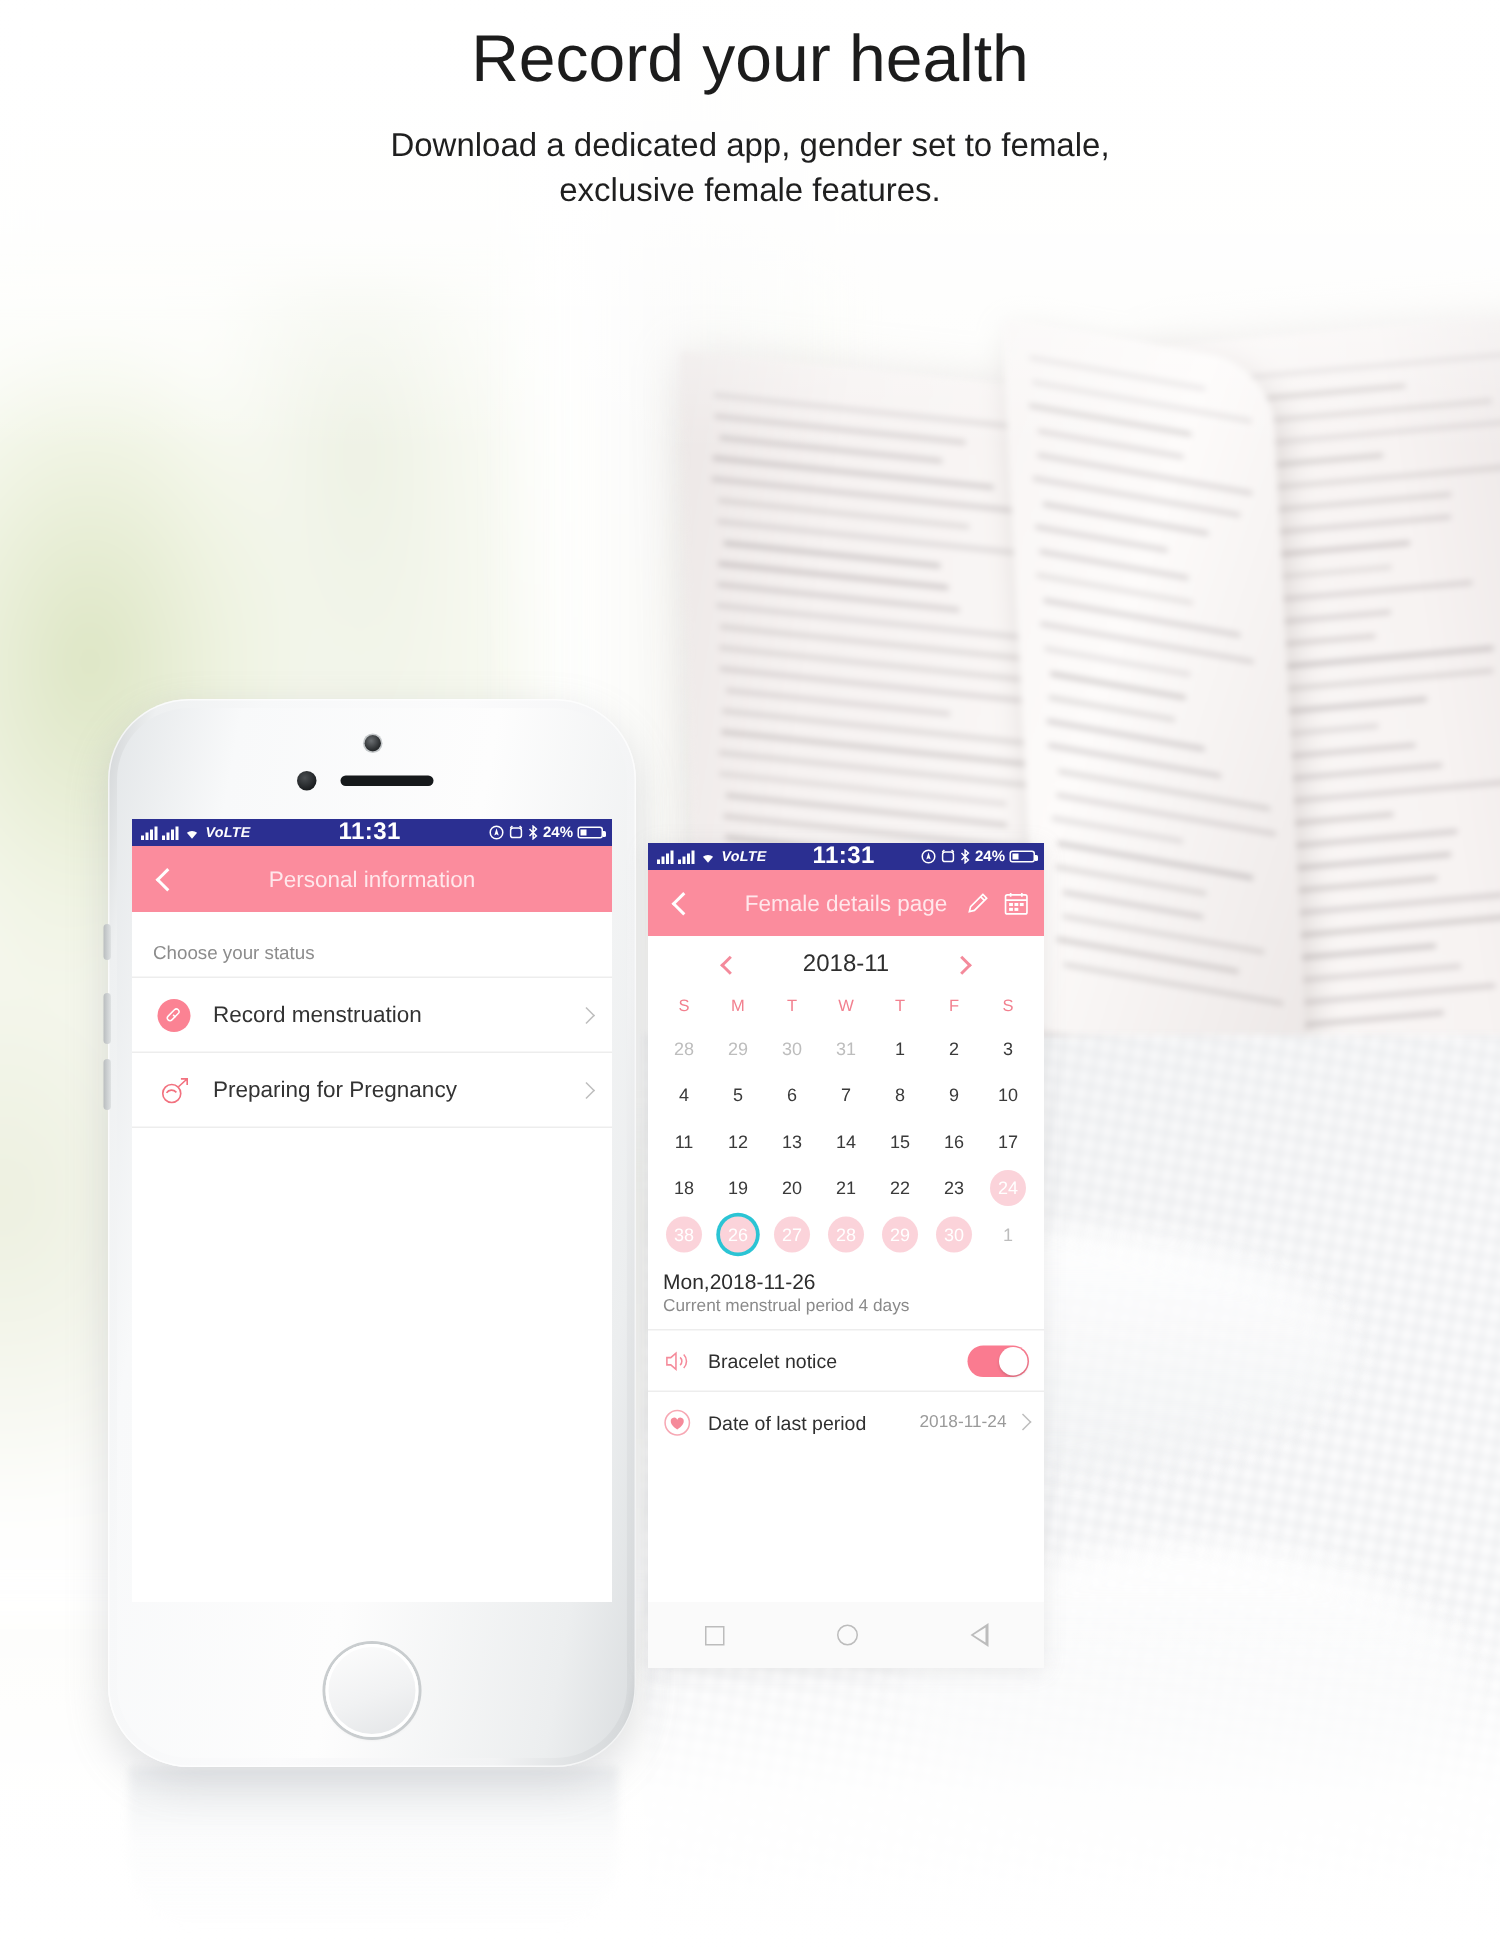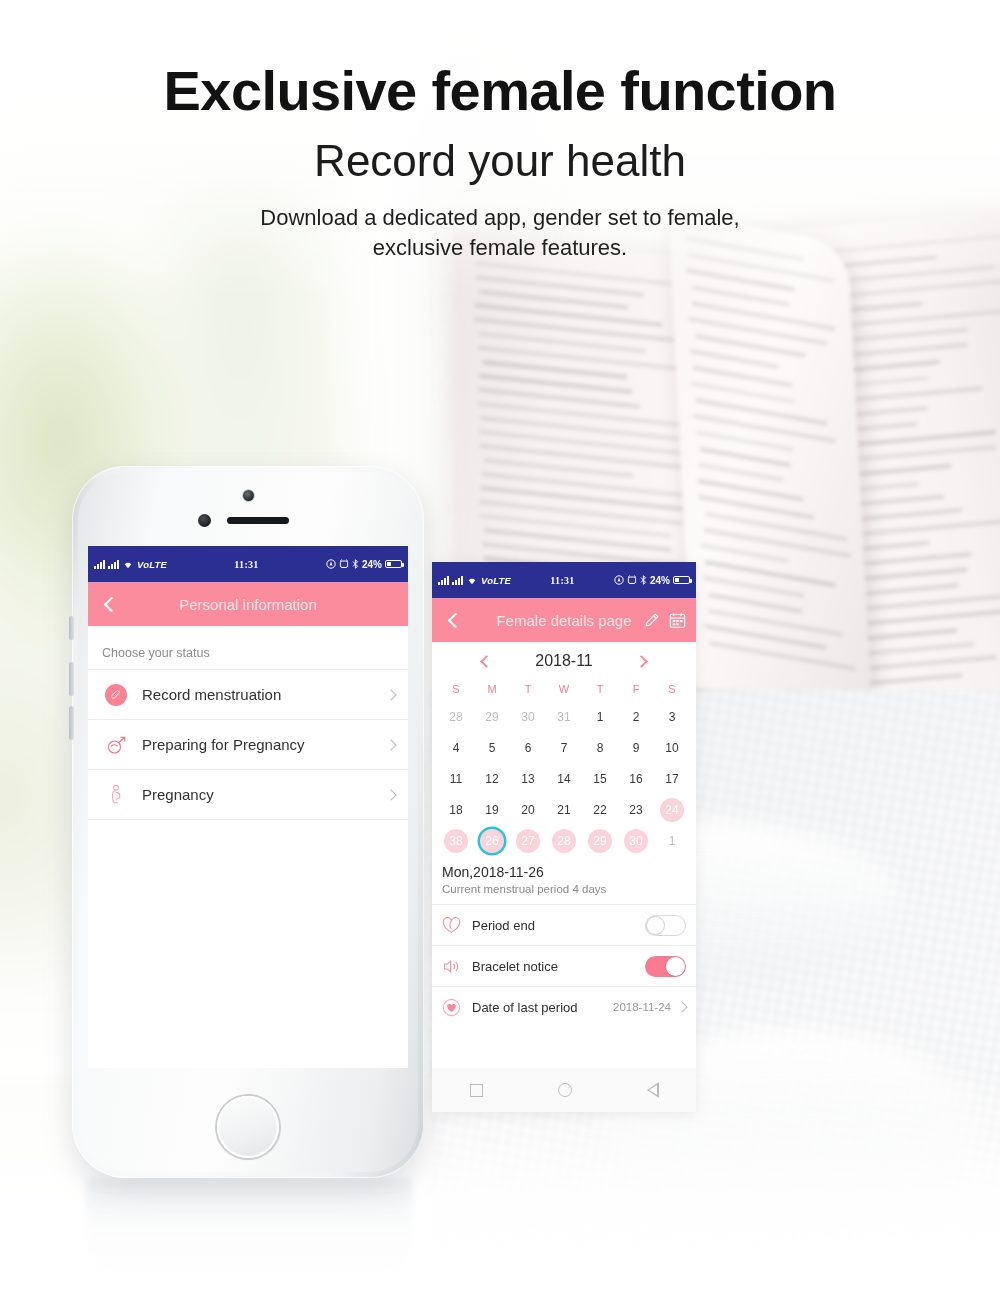--- a/index.html
+++ b/index.html
@@ -149,25 +149,25 @@
     box-shadow: inset 0 0 0 2px #ffffff, 0 0 0 2px #c9cdcf, 0 1px 3px rgba(0,0,0,.12);
   }
   .ip-reflect {
     position: absolute; left: 86px; top: 1178px; width: 326px; height: 108px; z-index: 25;
     background: linear-gradient(180deg, rgba(236,238,240,.85) 0%, rgba(248,249,250,.45) 45%, rgba(255,255,255,0) 100%);
     border-radius: 0 0 48px 48px; filter: blur(3px);
   }
 
   
   .statusbar {
-    height: 36px; background: #2b2f91; color: #ffffff;
+    height: 18px; background: #2b2f91; color: #ffffff;
     display: flex; align-items: center; padding: 0 6px; font-size: 10px; font-weight: bold;
   }
   .sb-left { display: flex; align-items: center; gap: 3px; flex: 0 0 auto; }
-  .sb-mid { flex: 1; text-align: center; font-size: 10px; letter-spacing: .3px; font-family: Liberation Serif, serif; }
+  .sb-mid { flex: 1; text-align: center; font-size: 16px; letter-spacing: .3px; }
   .sb-right { display: flex; align-items: center; gap: 3px; flex: 0 0 auto; font-size: 10px; }
   .bars { display: flex; align-items: flex-end; gap: 1px; height: 9px; }
   .bars i { width: 2px; background: #fff; display: block; }
   .bars i:nth-child(1){height:3px}.bars i:nth-child(2){height:5px}
   .bars i:nth-child(3){height:7px}.bars i:nth-child(4){height:9px}
   .volte { font-style: italic; font-size: 9.5px; letter-spacing: .2px; }
   .batt {
     width: 17px; height: 8px; border: 1px solid #fff; border-radius: 2px; position: relative;
   }
   .batt::after { content:""; position:absolute; right:-3px; top:2px; width:2px; height:4px; background:#fff; border-radius:0 1px 1px 0; }
@@ -405,21 +405,20 @@
 
   <div class="blanket"></div>
   <div class="blanket-fold" style="left:480px; top:820px; width:420px; height:160px;"></div>
   <div class="blanket-fold" style="left:600px; top:1030px; width:380px; height:190px;"></div>
 
   <div class="bg-top-fade"></div>
   <div class="bg-bottom-fade"></div>
 </div>
 
 <div class="headings">
-  <div class="h-title">Exclusive female function</div>
   <div class="h-sub">Record your health</div>
   <div class="h-desc">
     <div>Download a dedicated app, gender set to female,</div>
     <div>exclusive female features.</div>
   </div>
 </div>
 
 <div class="ip-reflect"></div>
 
 <div id="iphone">
@@ -499,32 +498,20 @@
           <svg width="24" height="24" viewBox="0 0 24 24" fill="none" stroke="#f2717f" stroke-width="1.1">
             <circle cx="10.5" cy="14" r="6"></circle>
             <path d="M15 9.5 L20.5 4.5 M16.6 4.2 h4.2 v4.2"></path>
             <path d="M7 13.6 c1.6-2.4 4.6-2.4 6.6-.4"></path>
           </svg>
         </span>
         <span class="lbl">Preparing for Pregnancy</span>
         <span class="chev-r"></span>
       </div>
 
-      <div class="ip-item">
-        <span class="ico">
-          <svg width="24" height="24" viewBox="0 0 24 24" fill="none" stroke="#f7a5b0" stroke-width="1.1">
-            <circle cx="12" cy="4.6" r="2.4"></circle>
-            <path d="M11.6 7.2 c-2 .6-3 2.4-3 4.6 v3.4 c0 1.6 .6 3 1.6 4.6"></path>
-            <path d="M11.6 9.4 c2.6 0 4.2 1.6 4.2 3.6 s-1.8 3.2-4.2 3.2"></path>
-            <path d="M10.2 19.8 h3.6"></path>
-          </svg>
-        </span>
-        <span class="lbl">Pregnancy</span>
-        <span class="chev-r"></span>
-      </div>
 
 
     </div>
   </div>
 
   <div class="ip-home"></div>
 </div>
 
 <div id="android">
   <div class="and-screen">
@@ -672,32 +659,20 @@
           </div><div class="cal-cell">
             <span class="cal-num period">30</span>
           </div><div class="cal-cell">
             <span class="cal-num muted">1</span>
           </div></div>
     </div>
 
     <div class="and-date">Mon,2018-11-26</div>
     <div class="and-note">Current menstrual period 4 days</div>
 
-    <div class="and-row">
-      <span class="ico">
-        <svg width="19" height="19" viewBox="0 0 22 22" fill="none" stroke="#f58a9a" stroke-width="1.2">
-          <path d="M11 19 C4 14.6 1.6 11 1.6 7.8 A4.4 4.4 0 0 1 11 5.4 A4.4 4.4 0 0 1 20.4 7.8 C20.4 11 18 14.6 11 19 Z"></path>
-          <path d="M11 5.4 C8.8 8 8.8 12 11 15"></path>
-        </svg>
-      </span>
-      <span class="lbl">Period end</span>
-      <span class="toggle off">
-          <span class="knob"></span>
-        </span>
-    </div>
 
     <div class="and-row">
       <span class="ico">
         <svg width="19" height="19" viewBox="0 0 22 22" fill="none" stroke="#f58a9a" stroke-width="1.2">
           <path d="M3 8.2 h3 l4-3.4 v12.4 l-4-3.4 H3 Z"></path>
           <path d="M13.2 8 a4 4 0 0 1 0 6"></path>
           <path d="M16 5.8 a7.4 7.4 0 0 1 0 10.4"></path>
         </svg>
       </span>
       <span class="lbl">Bracelet notice</span>

